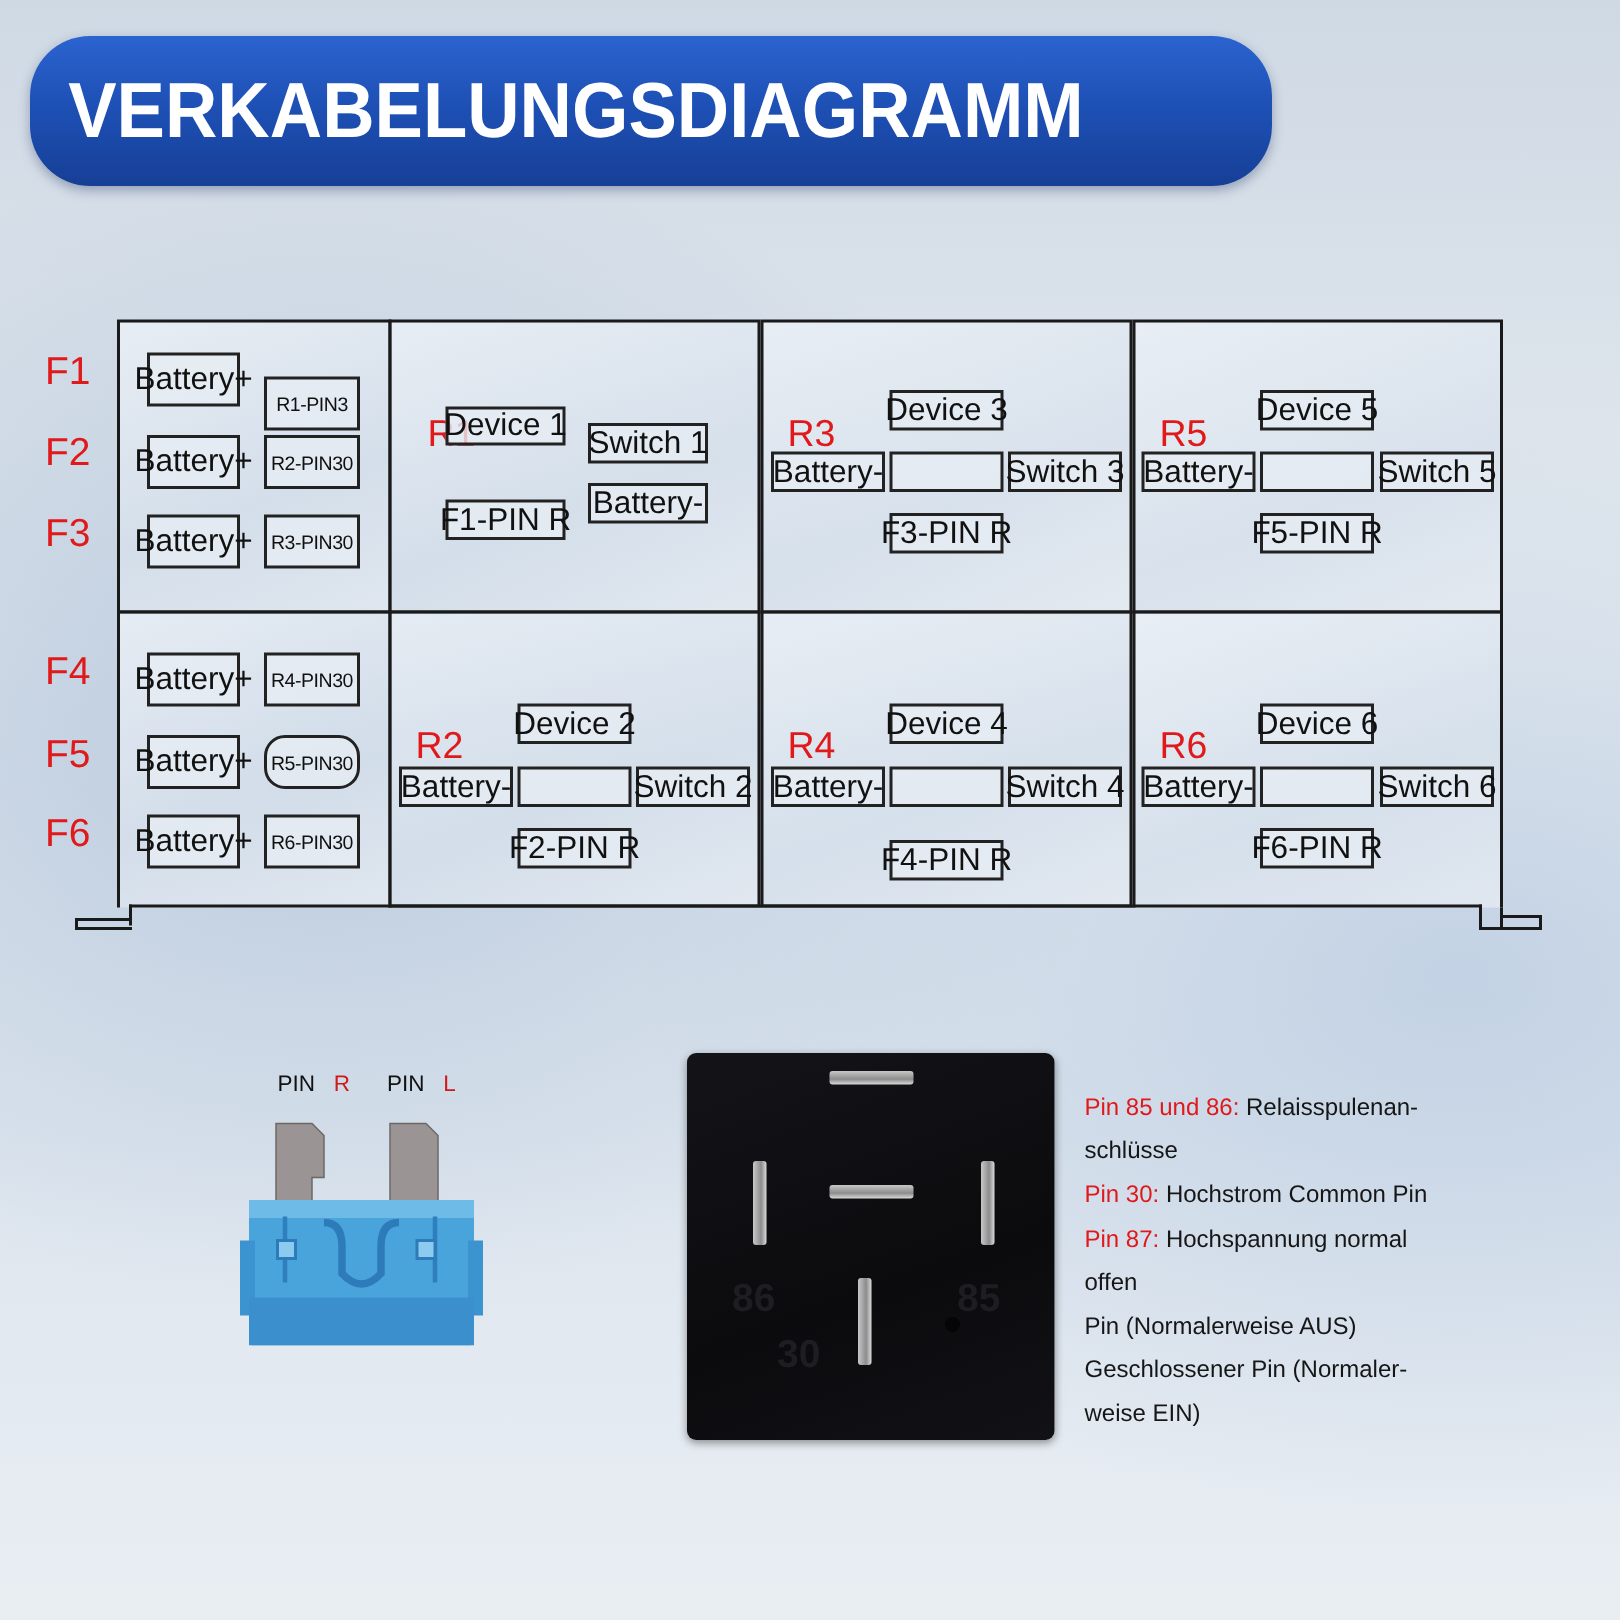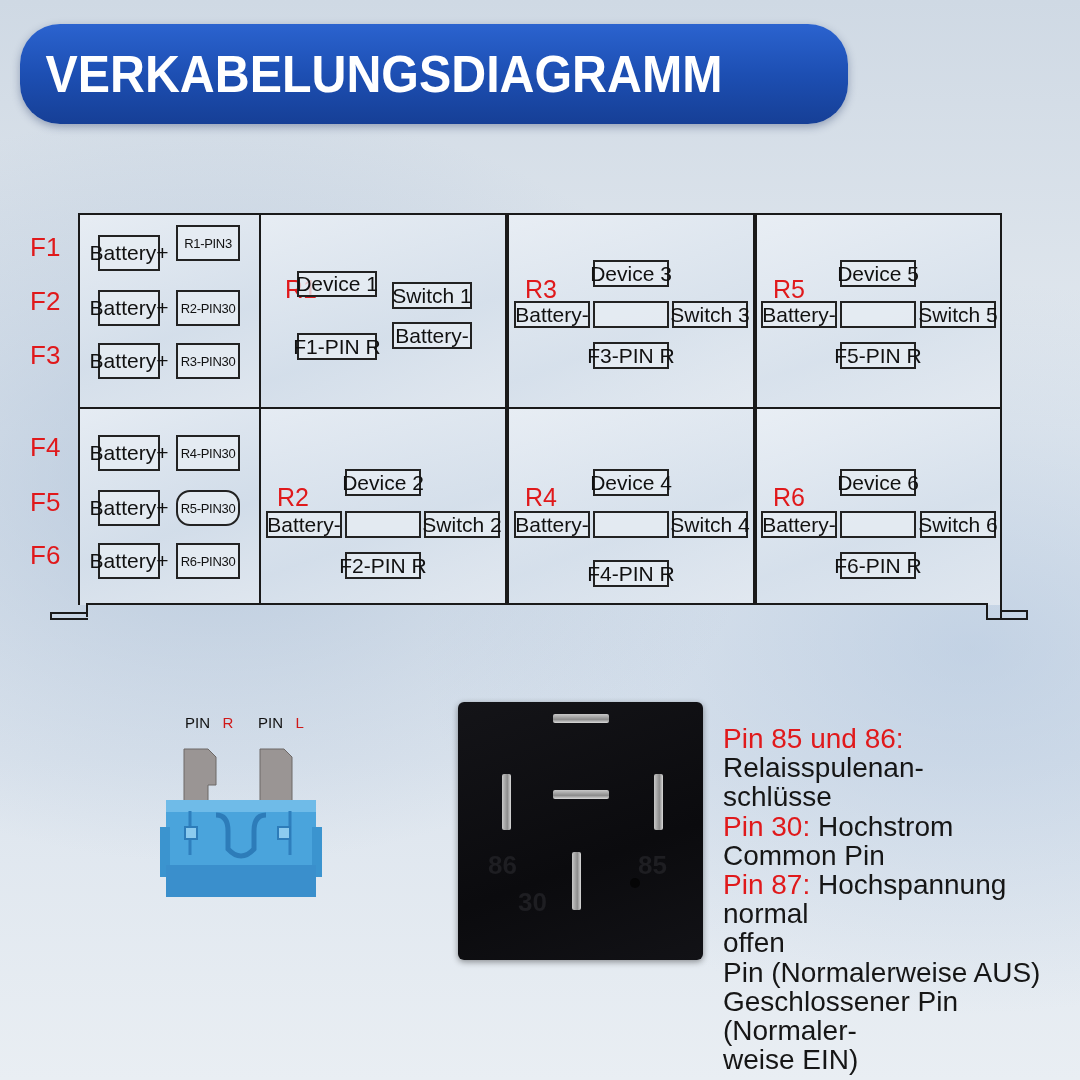--- a/index.html
+++ b/index.html
@@ -58,42 +58,42 @@
     position: absolute; left: 458px; top: 702px; width: 245px; height: 258px;
     background: linear-gradient(160deg, #141418 0%, #0b0b0e 60%, #121216 100%);
     border-radius: 6px;
     box-shadow: 0 2px 6px rgba(0,0,0,0.4);
   }
   .pin-h { position: absolute; height: 9px; background: linear-gradient(180deg,#c8c8c8,#8c8c8c 60%,#dadada); border-radius: 2px; }
   .pin-v { position: absolute; width: 9px; background: linear-gradient(90deg,#c8c8c8,#8c8c8c 60%,#dadada); border-radius: 2px; }
   .relay-num { position: absolute; color: #1e1e22; font-size: 26px; font-weight: bold; }
 
   
-  .desc { position: absolute; left: 723px; top: 724px; width: 345px; font-size: 28px; line-height: 29.2px; color: #161616; }
+  .desc { position: absolute; left: 723px; top: 724px; width: 345px; font-size: 16px; line-height: 29.2px; color: #161616; }
   .desc .key { color: #e0191b; }
 </style>
 </head>
 <body>
 
 <div class="title-banner">
   <span class="title-text">VERKABELUNGSDIAGRAMM</span>
 </div>
 
 <div class="diagram">
 
   <span class="fuse-col-label" style="left:30px; top:232px;">F1</span>
   <span class="fuse-col-label" style="left:30px; top:286px;">F2</span>
   <span class="fuse-col-label" style="left:30px; top:340px;">F3</span>
   <span class="fuse-col-label" style="left:30px; top:432px;">F4</span>
   <span class="fuse-col-label" style="left:30px; top:487px;">F5</span>
   <span class="fuse-col-label" style="left:30px; top:540px;">F6</span>
 
   <div class="cell" style="left:78px; top:213px; width:183px; height:196px;">
     <div class="box" style="left:18px; top:20px; width:62px; height:36px;">Battery+</div>
-    <div class="box small" style="left:96px; top:10px; width:64px; height:36px;text-align:right;">R1-PIN3</div>
+    <div class="box small" style="left:96px; top:36px; width:64px; height:36px;text-align:right;">R1-PIN3</div>
     <div class="box" style="left:18px; top:75px; width:62px; height:36px;">Battery+</div>
     <div class="box small" style="left:96px; top:75px; width:64px; height:36px;">R2-PIN30</div>
     <div class="box" style="left:18px; top:128px; width:62px; height:36px;">Battery+</div>
     <div class="box small" style="left:96px; top:128px; width:64px; height:36px;">R3-PIN30</div>
   </div>
 
   <div class="cell" style="left:78px; top:407px; width:183px; height:198px; border-bottom:none;">
     <div class="box" style="left:18px; top:26px; width:62px; height:36px;">Battery+</div>
     <div class="box small" style="left:96px; top:26px; width:64px; height:36px;">R4-PIN30</div>
     <div class="box" style="left:18px; top:81px; width:62px; height:36px;">Battery+</div>

